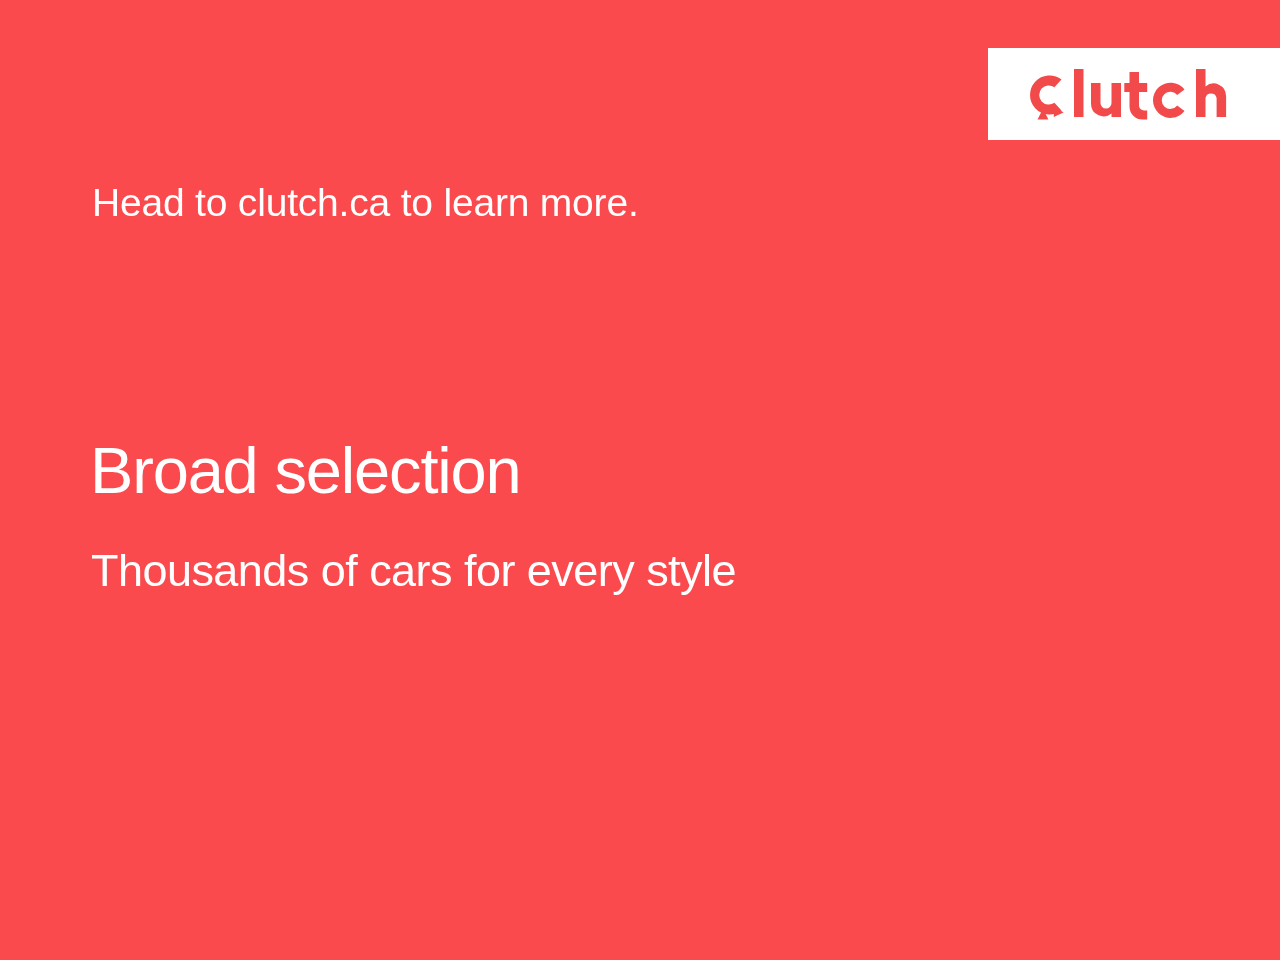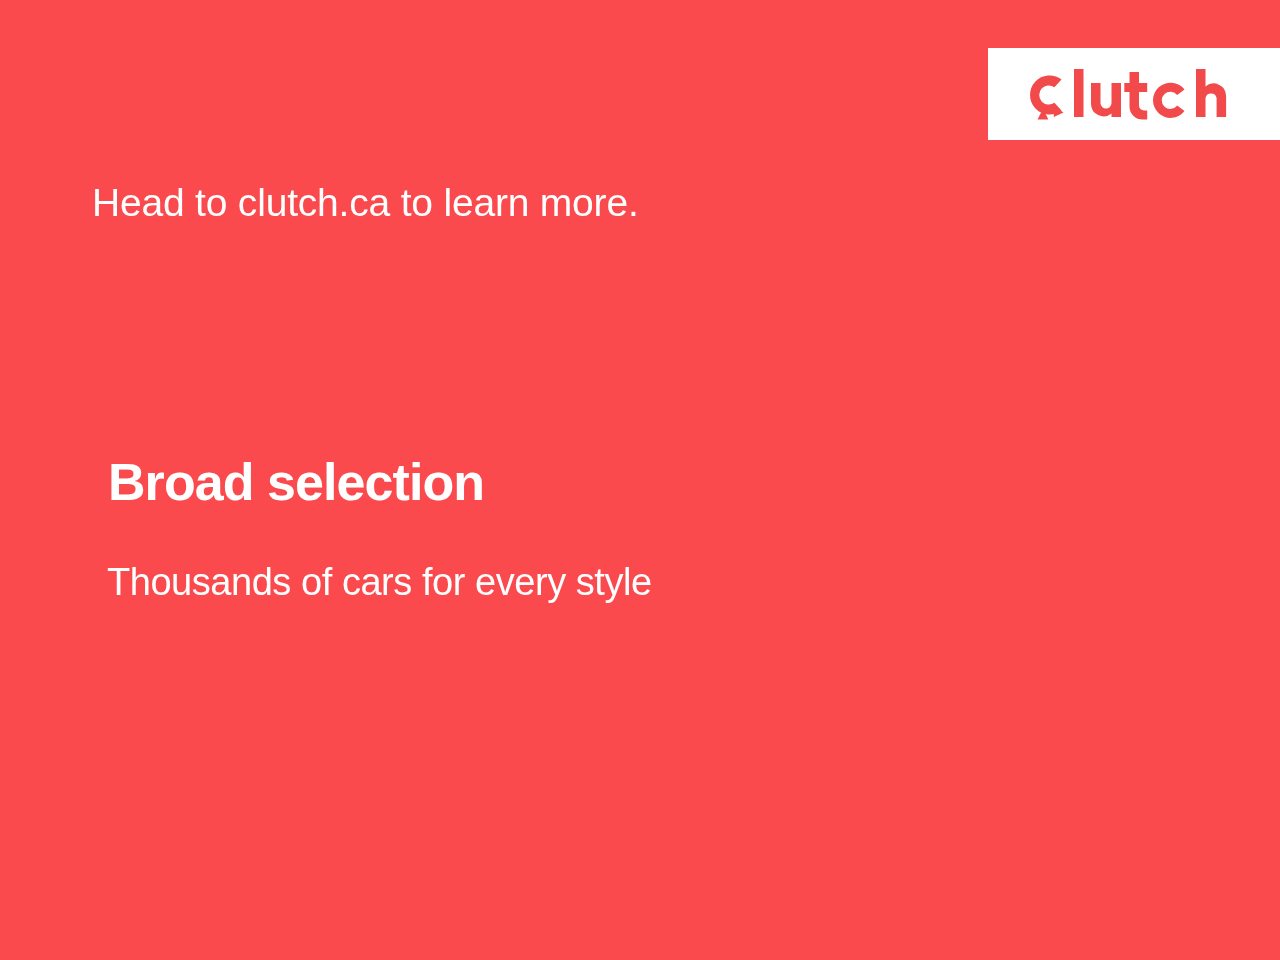--- a/index.html
+++ b/index.html
@@ -66,36 +66,36 @@
     font-weight: 500;
     letter-spacing: -0.005em;
     color: #ffffff;
     white-space: nowrap;
   }
 
   #headline {
     position: absolute;
     left: 90px;
     top: 437px;
-    margin: 18px;
-    font-size: 52px;
+    margin: 0;
+    font-size: 65px;
     line-height: 1.04;
-    font-weight: 700;
+    font-weight: 400;
     letter-spacing: -0.018em;
     color: #ffffff;
     white-space: nowrap;
   }
 
   #subhead {
     position: absolute;
     left: 91px;
     top: 543px;
     width: 960px;
-    margin: 16px;
-    font-size: 38px;
+    margin: 0;
+    font-size: 45px;
     line-height: 1.24;
     font-weight: 400;
     letter-spacing: -0.012em;
     color: #ffffff;
   }
   #subhead .sub-line {
     display: block;
   }
 </style>
 </head>

